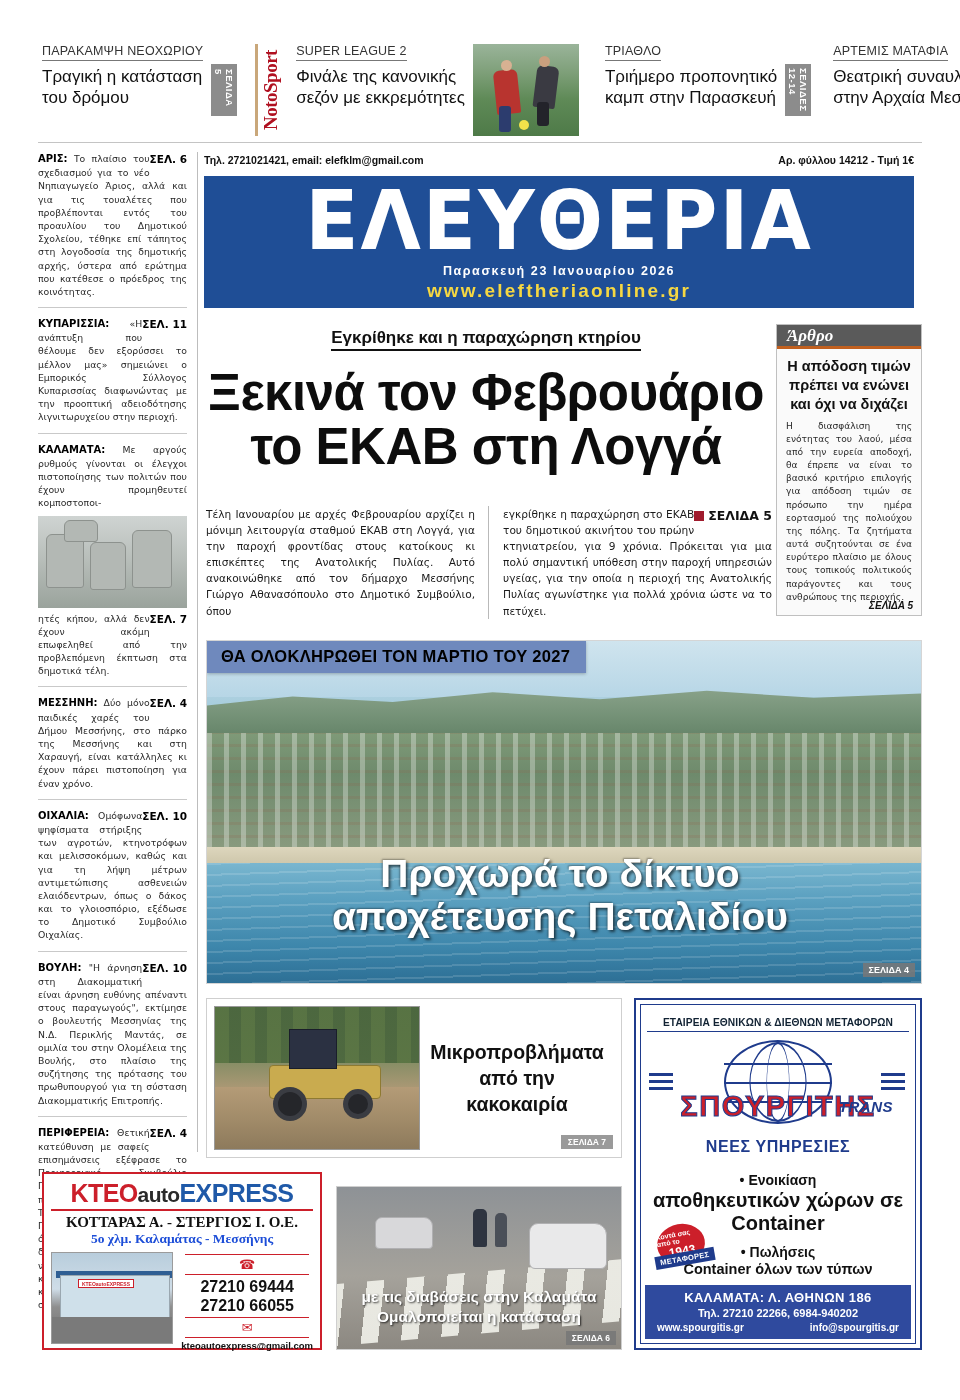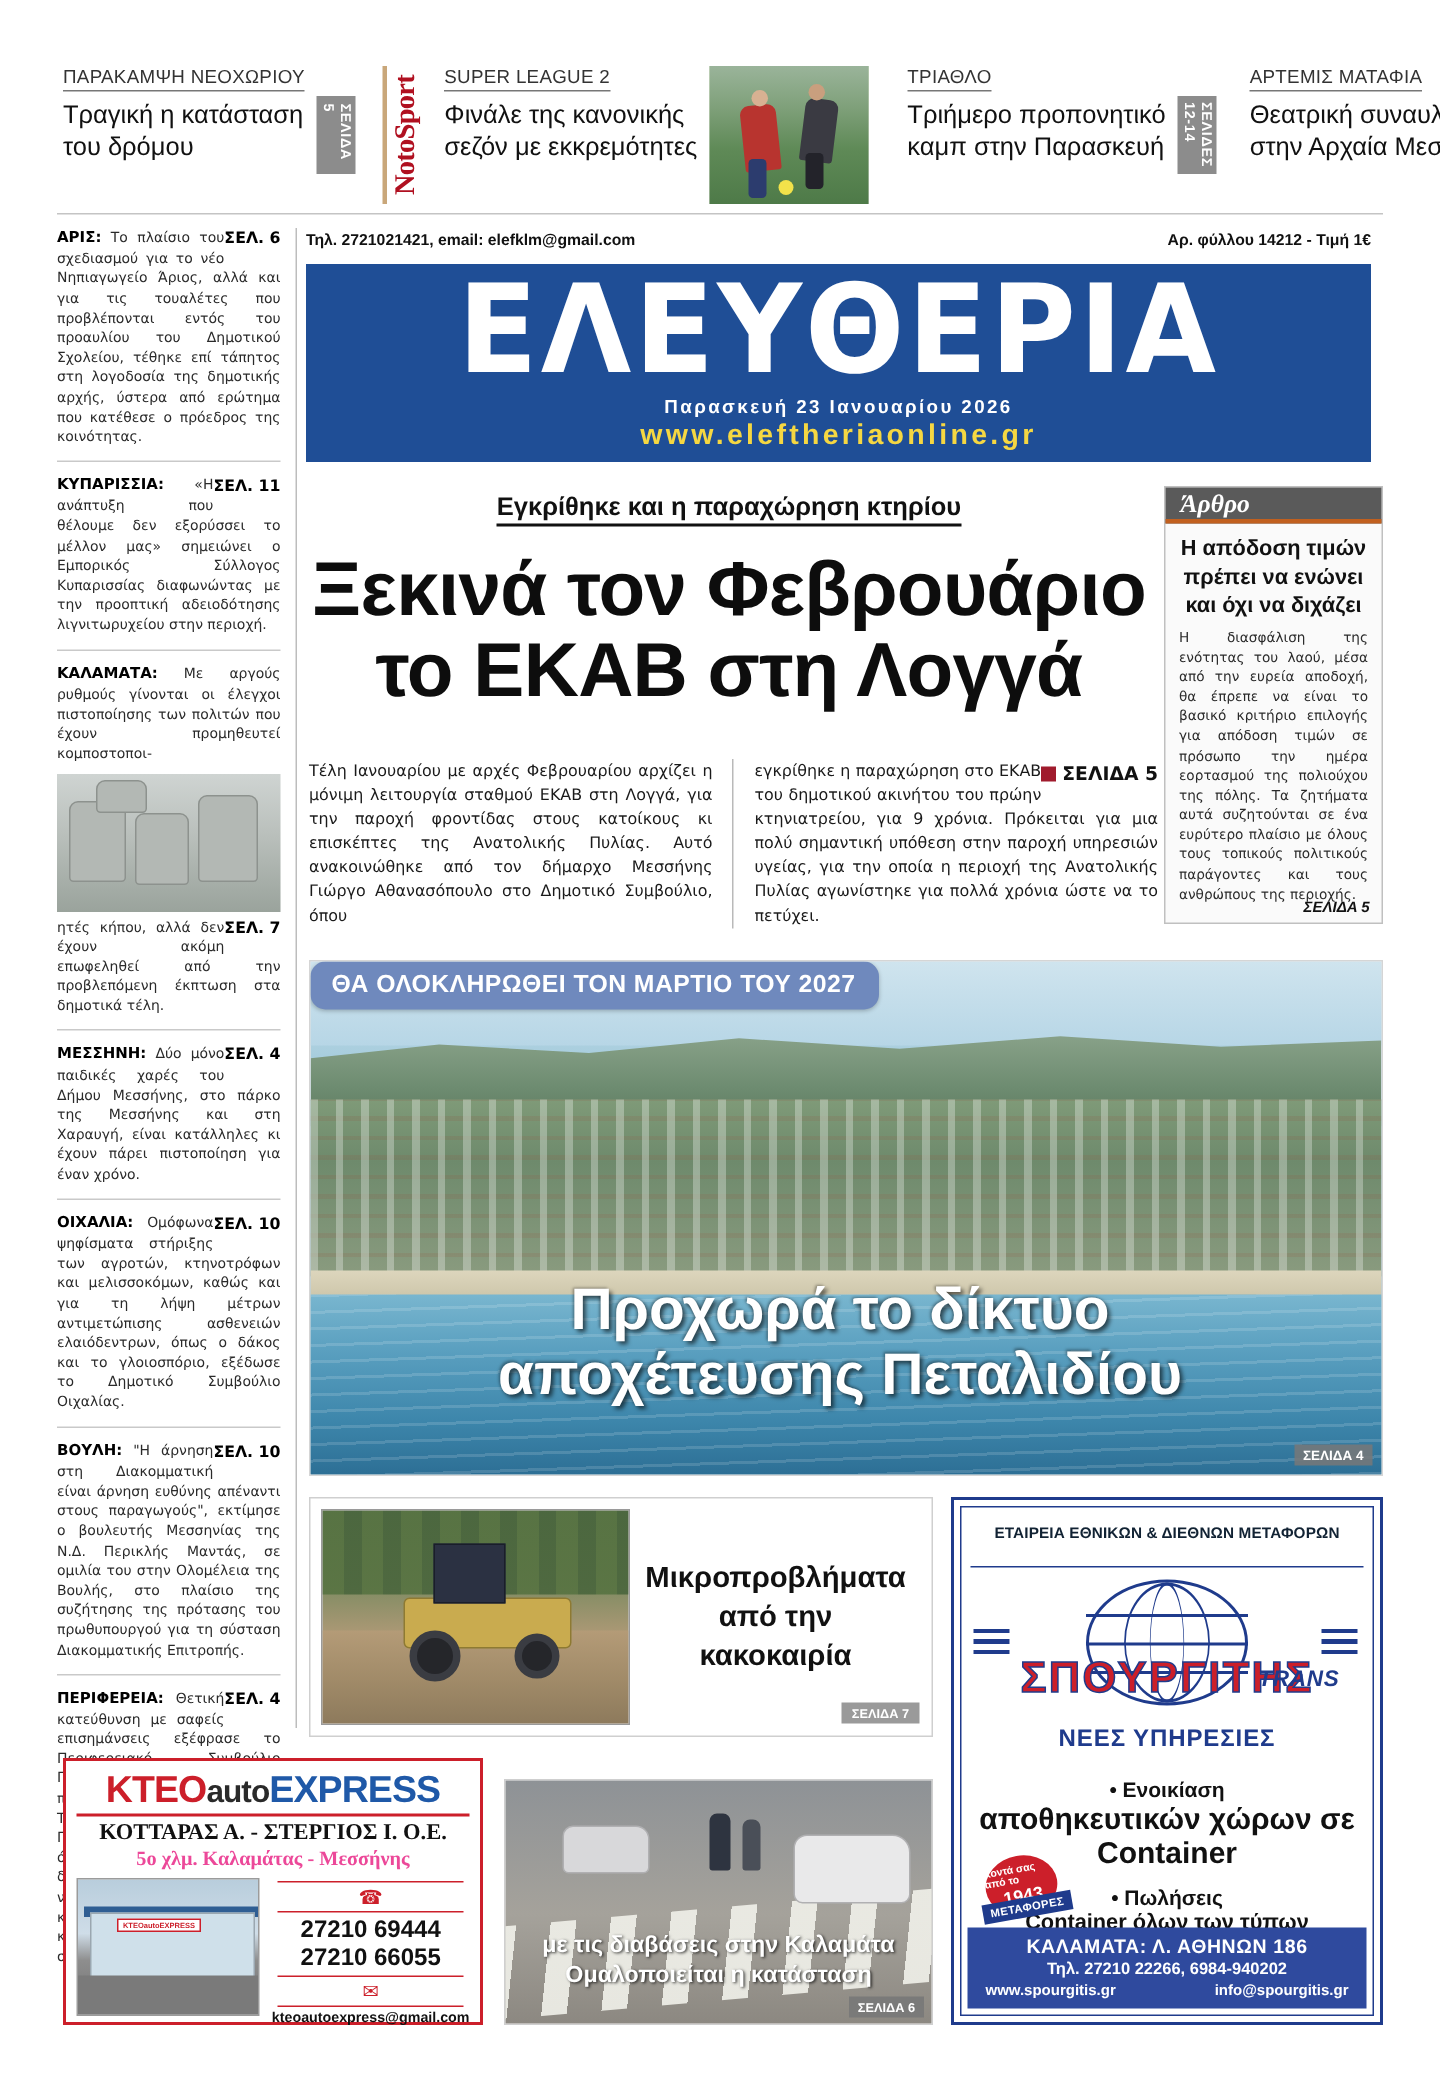--- a/index.html
+++ b/index.html
@@ -177,22 +177,22 @@
       repeating-linear-gradient(0deg, rgba(150,90,70,.30) 0 3px, transparent 3px 13px);
     opacity:.55; }
   .bp-shore { position:absolute; left:0; top:206px; width:100%; height:20px;
     background: linear-gradient(180deg,#ddd6bd 0%,#cbc4a8 100%); }
   .bp-sea { position:absolute; left:0; top:222px; width:100%; bottom:0;
     background: linear-gradient(180deg,#79b6cf 0%,#5ba0c0 30%,#3d86ab 70%,#2d6f95 100%); }
   .bp-sea::after { content:""; position:absolute; inset:0;
     background-image: repeating-linear-gradient(178deg, rgba(255,255,255,.14) 0 2px, transparent 2px 11px); }
   .bp-banner {
     position:absolute; left:0; top:0; padding:6px 16px 7px 14px;
-    background:#6f89bd; color:#ffffff; font-size:16.5px; font-weight:bold;
-    letter-spacing:.3px; box-shadow:0 1px 3px rgba(0,0,0,.25);border-radius:10px;
+    background:#6f89bd; color:#000000; font-size:16.5px; font-weight:bold;
+    letter-spacing:.3px; box-shadow:0 1px 3px rgba(0,0,0,.25);
   }
   .bp-overtitle {
     position:absolute; left:0; right:8px; bottom:44px; text-align:center;
     color:#fff; font-size:39px; font-weight:bold; line-height:1.12;
     text-shadow: 2px 2px 3px rgba(0,0,0,.6), -1px -1px 2px rgba(0,0,0,.35);
   }
   .bp-pg {
     position:absolute; right:6px; bottom:6px; background:rgba(120,120,120,.85);
     color:#fff; font-size:9px; font-weight:bold; padding:2px 6px;
   }
@@ -230,21 +230,21 @@
   }
 
   
   .ad-spourgitis {
     position:absolute; left:634px; top:998px; width:288px; height:352px;
     border:2px solid #1f3b8c; background:#fff; padding:4px;
   }
   .ad-sp-inner { border:1px solid #1f3b8c; height:100%; padding:7px 6px; position:relative; }
   .ad-sp-top {
     text-align:center; font-size:10.2px; font-weight:bold; color:#123; letter-spacing:.1px;
-    border-bottom:1px solid #1f3b8c; padding-bottom:16px; display:inline-block;
+    border-bottom:1px solid #1f3b8c; padding-bottom:3px; display:inline-block;
     width:100%;
   }
   .ad-sp-logo { position:relative; height:92px; margin-top:4px; }
   .globe {
     position:absolute; left:50%; top:4px; transform:translateX(-50%);
     width:108px; height:84px; border:2px solid #1f3b8c; border-radius:50%;
   }
   .globe::before, .globe::after {
     content:""; position:absolute; inset:0; border:2px solid #1f3b8c; border-radius:50%;
   }
@@ -309,21 +309,21 @@
     border:2px solid #cc1f2a; background:#fff; padding:5px 7px;
   }
   .kteo-title { text-align:center; font-size:25px; font-weight:bold; letter-spacing:-.6px;
     border-bottom:2px solid #cc1f2a; padding-bottom:1px;}
   .kteo-title .r { color:#cc1f2a; }
   .kteo-title .d { color:#2a2a2a; font-size:21px; }
   .kteo-title .b { color:#1f59a8; }
   .kteo-sub1 { text-align:center; font-family:"Liberation Serif", serif; font-size:15px;
     font-weight:bold; margin-top:3px; color:#111;}
   .kteo-sub2 { text-align:center; font-family:"Liberation Serif", serif; font-size:13.5px;
-    font-weight:bold; color:#ec4899;}
+    font-weight:bold; color:#1d4ed8;}
   .kteo-row { display:flex; margin-top:5px; gap:8px; }
   .kteo-photo { width:128px; height:92px; position:relative; overflow:hidden;
     background: linear-gradient(180deg,#b8cddc 0%,#cfdde8 40%,#8e8e8e 60%,#6f6f6f 100%);
     border:1px solid #9b9b9b;}
   .kteo-photo .bldg { position:absolute; left:8px; top:22px; width:110px; height:44px;
     background:#cfe0ea; border:1px solid #9aa7b0;}
   .kteo-photo .roof { position:absolute; left:4px; top:18px; width:118px; height:7px;
     background:#2f5e93;}
   .kteo-photo .sign { position:absolute; left:26px; top:26px; width:56px; height:9px;
     background:#fff; border:1px solid #cc1f2a; font-size:5px; color:#cc1f2a;

